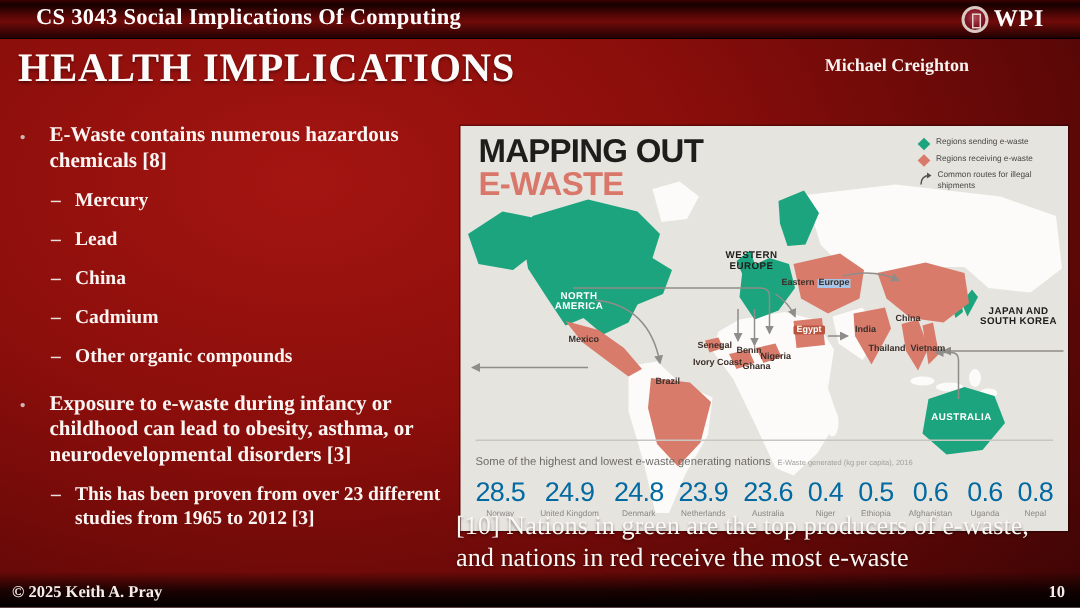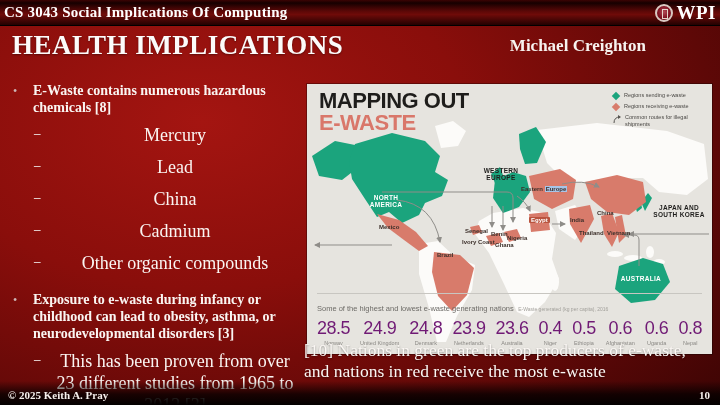--- a/index.html
+++ b/index.html
@@ -2,40 +2,40 @@
 <html style="--green: #1ba47d; --red: #d87b6b; --mapbg: #e6e4df; --accent: #d9776a;"><head>
 <meta charset="utf-8">
 <style>
   html,body{margin:0;padding:0;}
   body{width:720px;height:405px;overflow:hidden;font-family:"Liberation Sans",sans-serif;}
   .slide{position:relative;width:720px;height:405px;
     background:radial-gradient(ellipse 820px 520px at 28% 30%, #a41511 0%, #8a0e0b 32%, #5e0807 62%, #3a0404 85%, #260202 100%);}
   
   .topbar{position:absolute;left:0;top:0;width:720px;height:26px;
     background:linear-gradient(180deg,#3c0303 0%,#160000 12%,#5c0807 45%,#6f0b09 58%,#230101 100%);
-    border-bottom:1px solid #000;display:flex;align-items:center;justify-content:space-between;padding:0 4px;box-sizing:border-box;}
+    border-bottom:1px solid #000;display:flex;align-items:center;justify-content:space-between;padding:0 24px;box-sizing:border-box;}
   .course{color:#fff;font-family:"Liberation Serif",serif;font-weight:700;font-size:15px;letter-spacing:.2px;}
   .wpi{display:flex;align-items:center;gap:4px;}
   .crest{width:18px;height:18px;border-radius:50%;border:2px solid #d9c9c2;box-sizing:border-box;
     background:radial-gradient(circle at 50% 42%, #b24a57 0%, #801322 55%, #5c0a15 100%);position:relative;}
   .crest:after{content:"";position:absolute;left:5px;top:3px;width:4px;height:8px;border:1px solid #e6d4cc;}
-  .wpi-text{color:#fff;font-family:"Liberation Serif",serif;font-weight:700;font-size:19px;letter-spacing:.5px;}
+  .wpi-text{color:#fff;font-family:"Liberation Serif",serif;font-weight:700;font-size:16px;letter-spacing:.5px;}
   
   .titleband{position:absolute;left:0;top:26px;width:656px;height:38px;}
   .page-title{position:absolute;left:12px;top:4px;color:#fcfbfa;font-family:"Liberation Serif",serif;
     font-weight:700;font-size:27px;letter-spacing:.5px;text-shadow:0 1px 2px rgba(0,0,0,.4);}
-  .author{position:absolute;right:10px;top:10px;color:#f7f2ef;font-family:"Liberation Serif",serif;font-weight:700;font-size:17px;}
+  .author{position:absolute;right:10px;top:10px;color:#f7f2ef;font-family:"Liberation Serif",serif;font-weight:700;font-size:12px;}
   
   .bullets{position:absolute;left:10px;top:82px;width:290px;color:#faf5f2;font-family:"Liberation Serif",serif;}
   .b-item{display:flex;margin-bottom:9px;}
   .b-mark{width:20px;flex:none;color:#cdb6b6;font-size:12px;padding-top:2px;padding-left:3px;}
   .b-text{flex:1;font-size:14px;font-weight:700;line-height:1.22;}
   .s-item{display:flex;margin:0 0 10px 24px;}
   .s-mark{width:16px;flex:none;color:#eadedd;font-size:13px;font-weight:700;}
-  .s-text{flex:1;font-size:18px;font-weight:400;line-height:1.22;text-align:center;}
+  .s-text{flex:1;font-size:13px;font-weight:700;line-height:1.22;}
   .gap{height:6px;}
   
   .map-panel{position:absolute;left:307px;top:67px;width:405px;height:270px;background:var(--mapbg);
     box-shadow:0 0 0 1px rgba(0,0,0,.3);margin-top:17px;}
   .map-svg{position:absolute;left:0;top:0;}
   .map-title{position:absolute;left:12px;top:6px;line-height:.98;font-weight:700;letter-spacing:-.5px;}
   .map-title .t1{font-size:22px;color:#1e1d1b;}
   .map-title .t2{font-size:22px;color:var(--accent);}
   .legend{position:absolute;right:8px;top:8px;width:92px;}
   .leg-row{display:flex;align-items:flex-start;margin-bottom:4px;}
@@ -48,21 +48,21 @@
   .ml-dark{color:#1e1d1b;font-weight:700;font-size:6.5px;letter-spacing:.3px;text-align:center;white-space:normal;line-height:1.15;}
   .ml-small{color:#3c2f2a;font-weight:700;font-size:6px;}
   .ml-chip{background:#b9543f;color:#fff;padding:0 2px;border-radius:1px;}
   .hl{background:#a6c5e8;padding:0 1px;}
   
   .stats{position:absolute;left:10px;right:10px;top:209px;border-top:1px solid #c8c6c1;padding-top:3px;}
   .stats-head{font-size:7.5px;color:#6d6b67;}
   .stats-note{font-size:5px;color:#a3a19c;}
   .stats-row{display:flex;justify-content:space-between;margin-top:3px;}
   .stat{text-align:center;}
-  .stat .v{font-size:18px;color:#701a75;letter-spacing:-.5px;}
+  .stat .v{font-size:18px;color:#0369a1;letter-spacing:-.5px;}
   .stat .c{font-size:5.5px;color:#8a8884;margin-top:1px;}
   
   .caption{position:absolute;left:304px;top:340px;width:404px;color:#fbf7f4;font-family:"Liberation Serif",serif;
     font-weight:400;font-size:17.5px;line-height:1.18;text-shadow:0 1px 2px rgba(0,0,0,.4);}
   .footer{position:absolute;left:0;bottom:0;width:720px;height:24px;
     background:linear-gradient(180deg,rgba(10,0,0,0) 0%,rgba(5,0,0,.8) 55%,#030000 100%);}
   .copyright{position:absolute;left:8px;bottom:4px;color:#f5efec;font-family:"Liberation Serif",serif;font-weight:700;font-size:11px;}
   .pagenum{position:absolute;right:10px;bottom:4px;color:#f5efec;font-family:"Liberation Serif",serif;font-weight:700;font-size:11px;}
 </style>
 </head>

